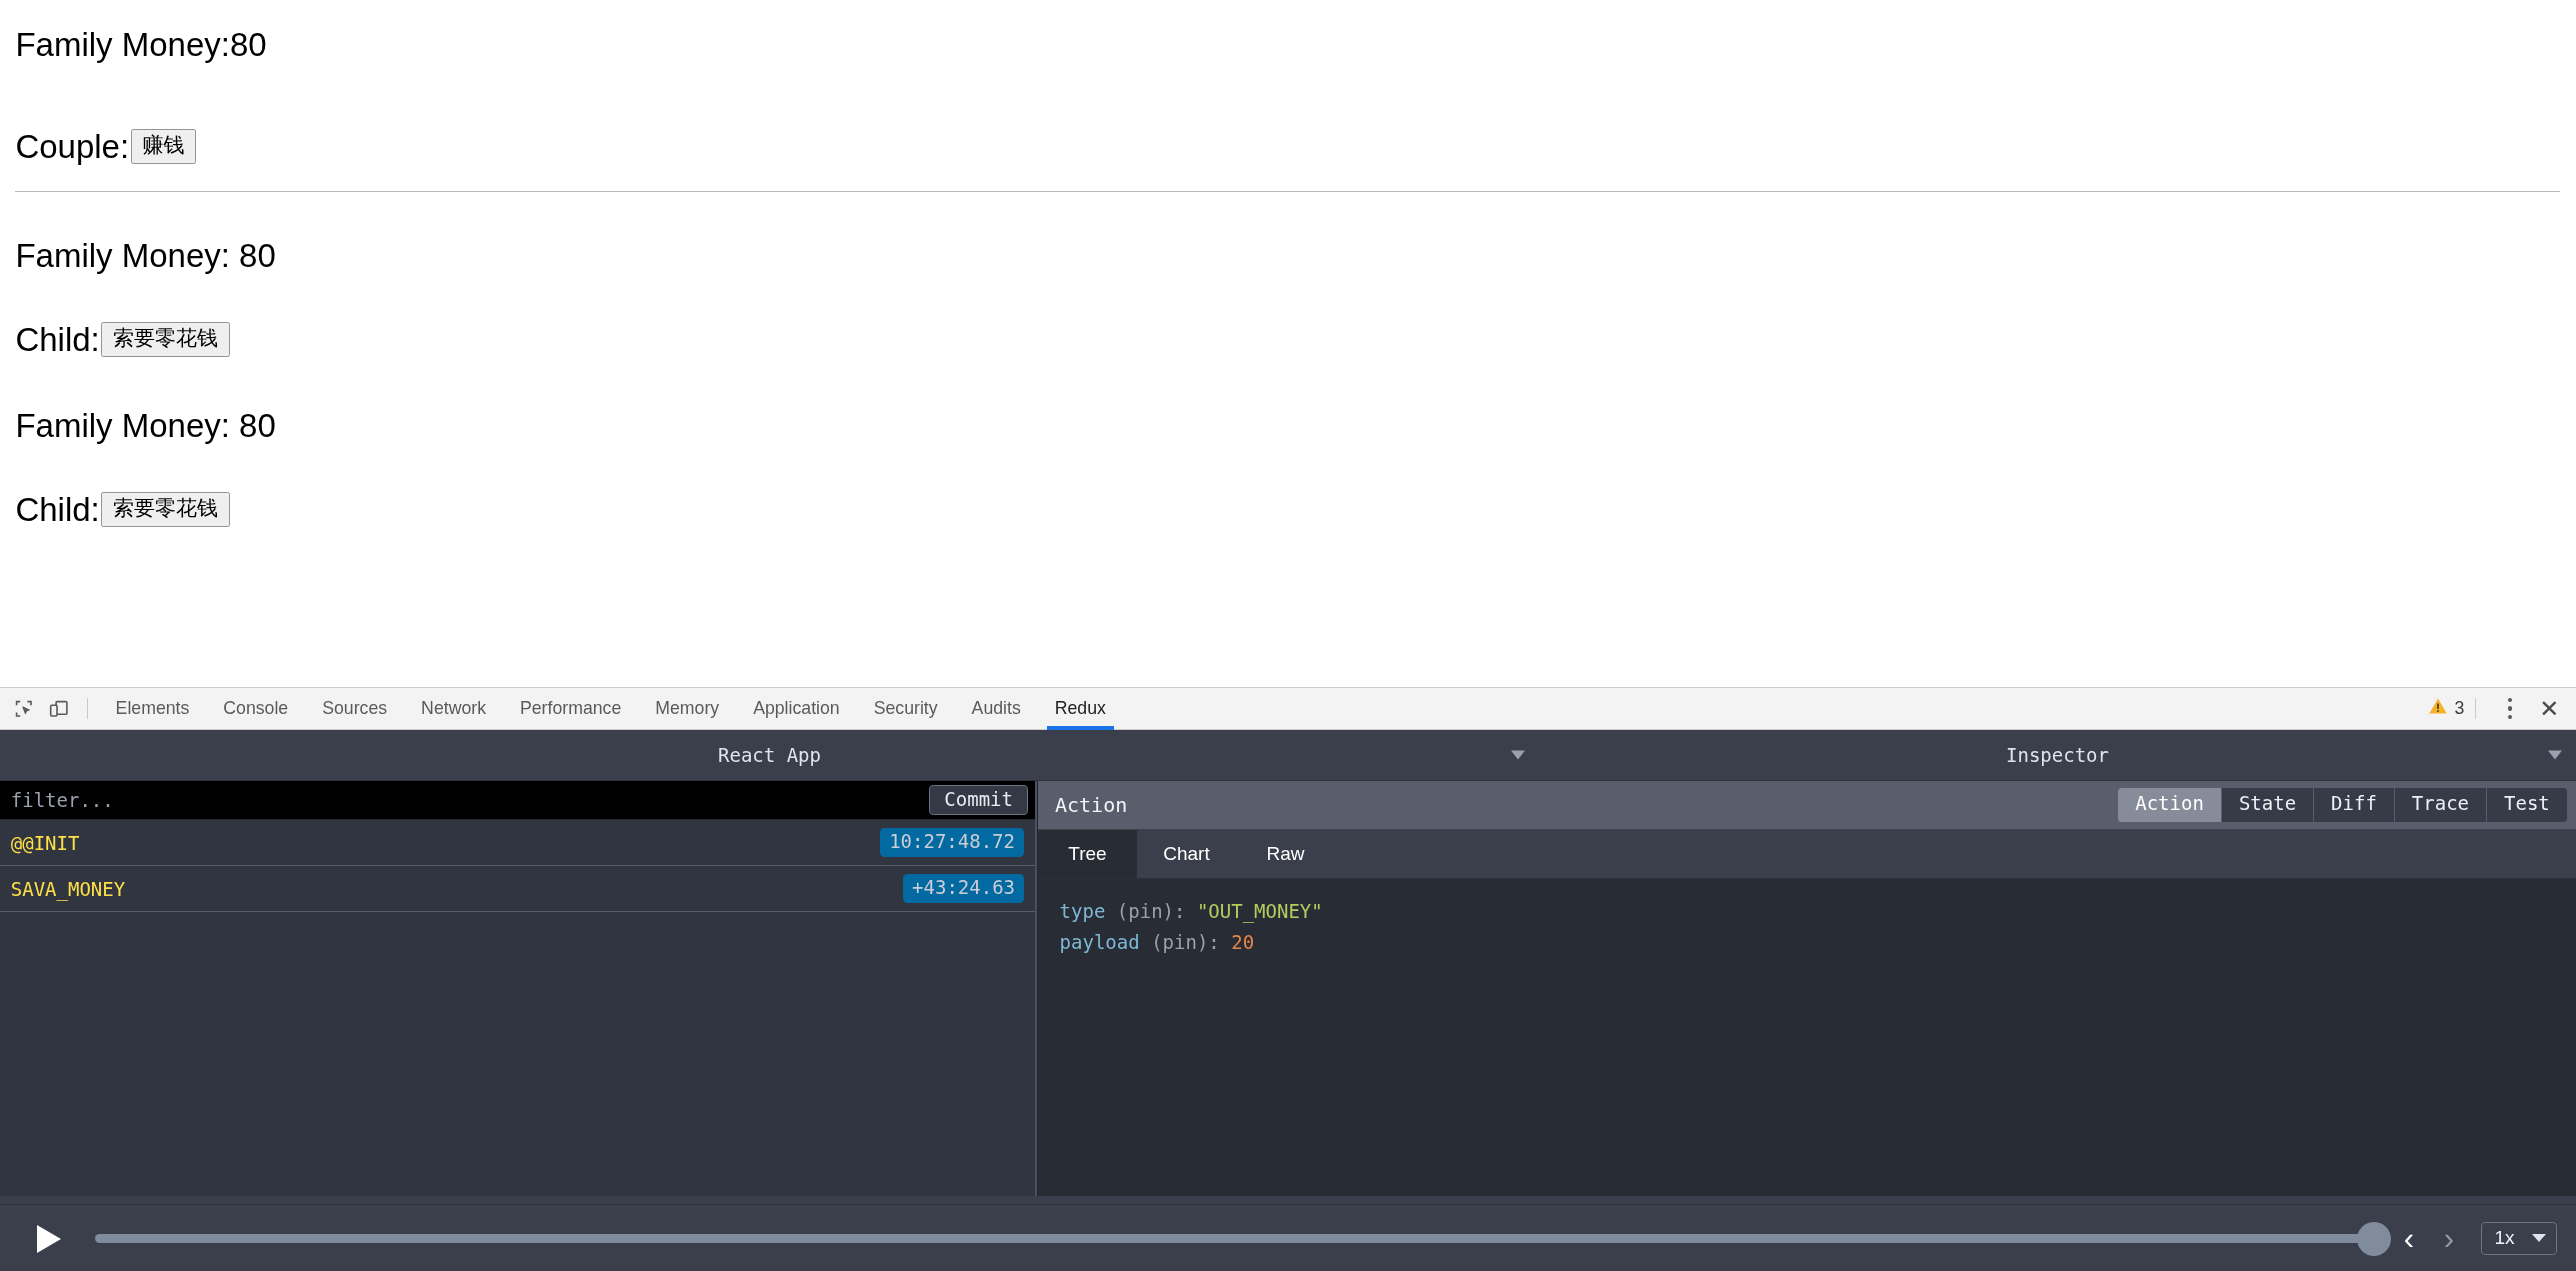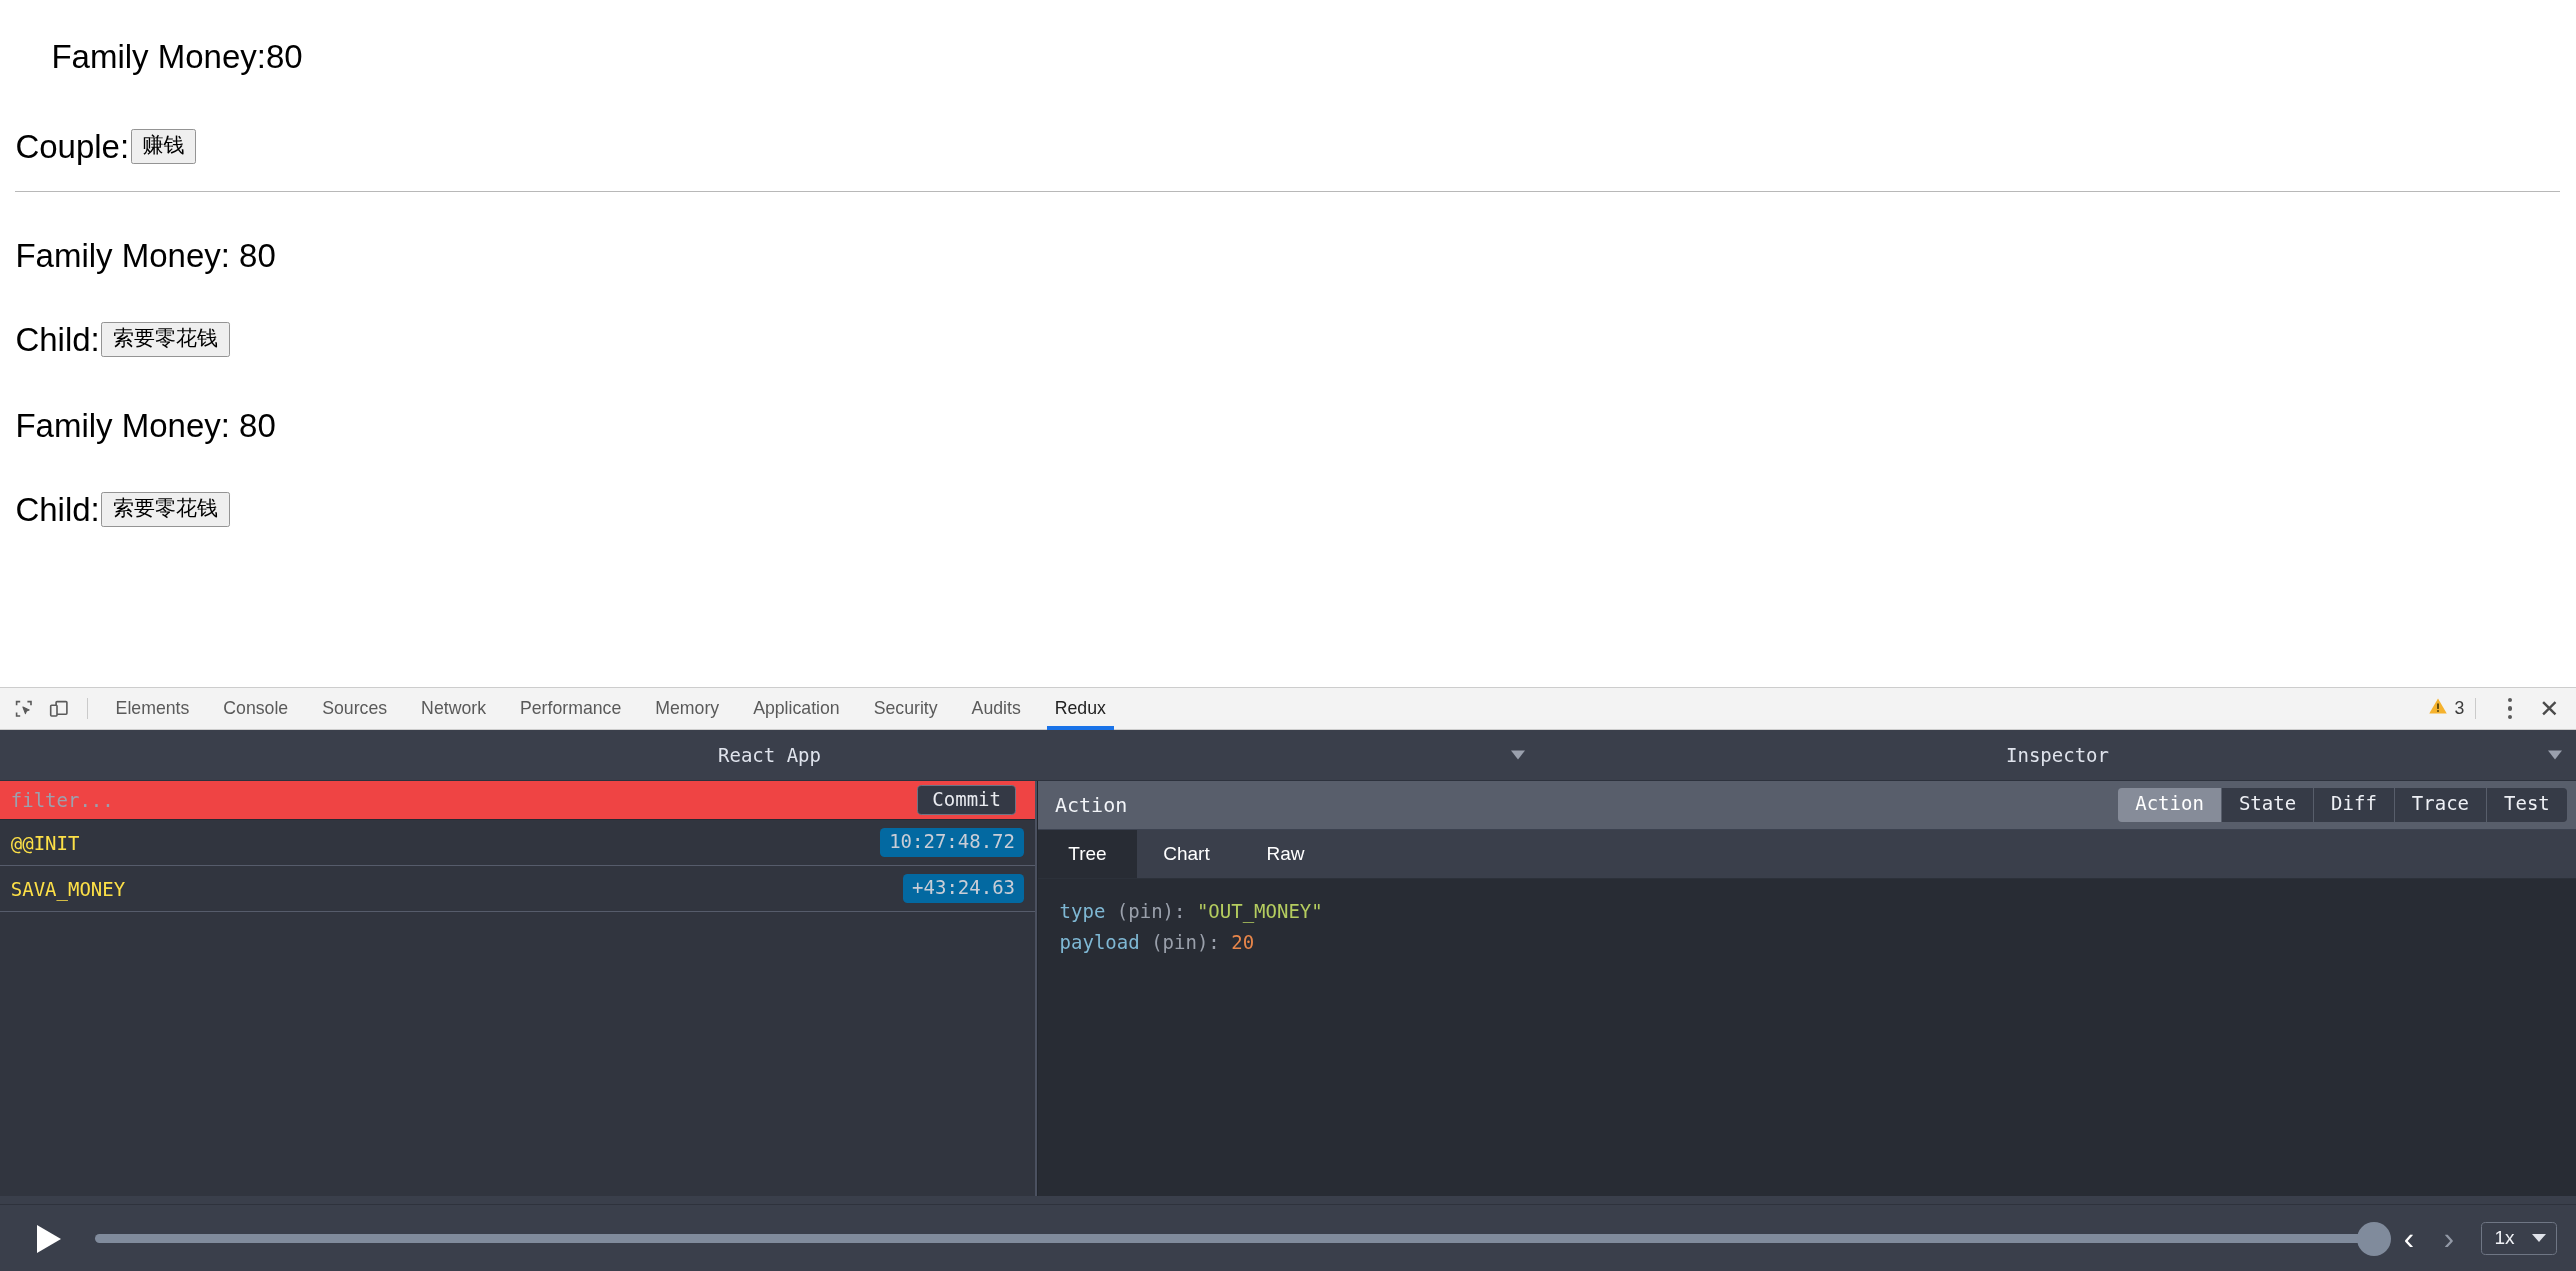--- a/index.html
+++ b/index.html
@@ -17,21 +17,21 @@
     width: 2576px; height: 687px;
     background: #ffffff;
     padding: 0 15.4px;
   }
   .page-line {
     font-size: 33px;
     color: #000;
     line-height: 1;
     white-space: nowrap;
   }
-  .p-money-1 { position: absolute; left: 15.4px; top: 40px; margin-left: 36px; }
+  .p-money-1 { position: absolute; left: 15.4px; top: 28px; }
   .p-couple  { position: absolute; left: 15.4px; top: 129px; display: flex; align-items: center; }
   .p-money-2 { position: absolute; left: 15.4px; top: 239px; }
   .p-child-1 { position: absolute; left: 15.4px; top: 322px; display: flex; align-items: center; }
   .p-money-3 { position: absolute; left: 15.4px; top: 409px; }
   .p-child-2 { position: absolute; left: 15.4px; top: 492px; display: flex; align-items: center; }
 
   hr.page-hr {
     position: absolute; left: 15.4px; top: 191px;
     width: 2545px; height: 0;
     border: none; border-top: 1.5px solid #b8b8b8;
@@ -147,23 +147,23 @@
     flex: 1;
     background: #282c34;
     display: flex; flex-direction: column;
     border-left: 1.5px solid #22262d;
   }
 
   
   #filter-row {
     height: 39px;
     display: flex; align-items: center;
-    background: #ef4444;
+    background: #000000;
     border-bottom: 0.8px solid #262a33;
-    padding-left: 10.8px; padding-right: 19px;
+    padding-left: 10.8px; padding-right: 7px;
   }
   #filter-input {
     flex: 1;
     background: transparent;
     border: none; outline: none;
     font-family: "DejaVu Sans Mono", monospace;
     font-size: 19px;
     color: #e6e8ee;
     padding: 0;
   }

